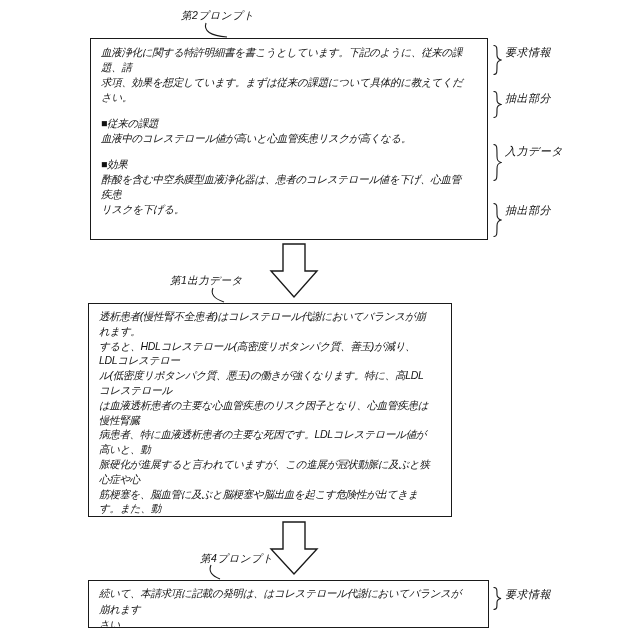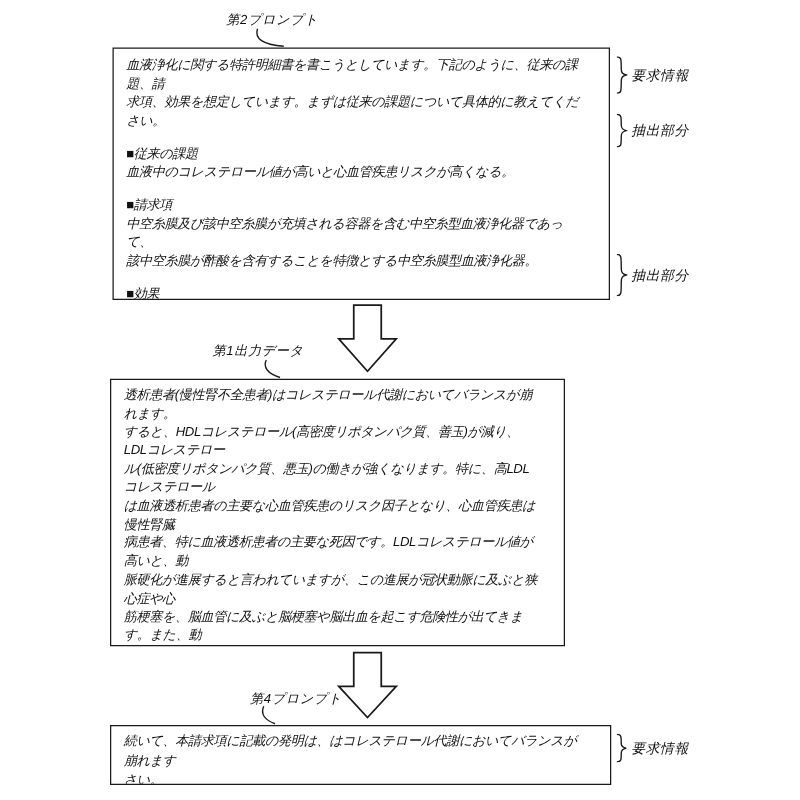--- a/index.html
+++ b/index.html
@@ -16,21 +16,21 @@
   .blockarrow { fill:#ffffff; stroke:#1a1a1a; stroke-width:1.4; stroke-linejoin:miter; }
   .box {
     position:absolute; box-sizing:border-box; border:1.5px solid #1a1a1a;
     background:#ffffff; padding:6px 21px 0 10px; overflow:hidden;
     font-size:10.5px; line-height:15px; letter-spacing:-0.3px;
   }
   .para { white-space:pre-line; }
   .para + .para { margin-top:11px; }
   .box-mid { line-height:14.8px; padding-top:5px; }
   .box-bottom { line-height:15.5px; padding-top:5px; }
-  .ann { position:absolute; display:flex; align-items:center; gap:3px; }
+  .ann { position:absolute; display:flex; gap:3px; }
   .brace path { fill:none; stroke:#1a1a1a; stroke-width:1.1; }
   .annlabel { font-size:11px; letter-spacing:0.5px; white-space:nowrap; color:#111111; }
 </style>
 </head>
 <body>
 
 <div class="canvas">
 
   <div class="flabel" style="left:181px; top:9px">第2プロンプト</div>
   <div class="flabel" style="left:170px; top:274px">第1出力データ</div>
@@ -42,23 +42,20 @@
     <path class="conn" d="M211,565 Q207,574 220,579"></path>
     <polygon class="blockarrow" points="283,244 305,244 305,271 317,271 294,297 271,271 283,271"></polygon>
     <polygon class="blockarrow" points="283,522 305,522 305,549 317,549 294,574 271,549 283,549"></polygon>
   </svg>
 
   <div class="box" style="left:90px; top:38px; width:398px; height:202px">
     <div class="para">血液浄化に関する特許明細書を書こうとしています。下記のように、従来の課題、請
 求項、効果を想定しています。まずは従来の課題について具体的に教えてください。</div>
     <div class="para">■従来の課題
 血液中のコレステロール値が高いと心血管疾患リスクが高くなる。</div>
-    <div class="para">■請求項
-中空糸膜及び該中空糸膜が充填される容器を含む中空糸型血液浄化器であって、
-該中空糸膜が酢酸を含有することを特徴とする中空糸膜型血液浄化器。</div>
     <div class="para">■効果
 酢酸を含む中空糸膜型血液浄化器は、患者のコレステロール値を下げ、心血管疾患
 リスクを下げる。</div>
   </div>
 
   <div class="box box-mid" style="left:88px; top:303px; width:364px; height:214px">
     <div class="para">透析患者(慢性腎不全患者)はコレステロール代謝においてバランスが崩れます。
 すると、HDLコレステロール(高密度リポタンパク質、善玉)が減り、LDLコレステロー
 ル(低密度リポタンパク質、悪玉)の働きが強くなります。特に、高LDLコレステロール
 は血液透析患者の主要な心血管疾患のリスク因子となり、心血管疾患は慢性腎臓
@@ -86,20 +83,26 @@
     <div class="annlabel">要求情報</div>
   </div>
 
   <div class="ann" style="left:492px; top:91px">
     <svg class="brace" width="10" height="27">
       <path d="M1.5,0.5 C5,0.5 5,2 5,9 C5,11.8 6,12.7 9,13.5 C6,14.3 5,15.2 5,18 C5,25 5,26.5 1.5,26.5"></path>
     </svg>
     <div class="annlabel">抽出部分</div>
   </div>
 
+  <div class="ann" style="left:492px; top:144px">
+    <svg class="brace" width="10" height="37">
+      <path d="M1.5,0.5 C5,0.5 5,2 5,12.3 C5,16.4 6,17.6 9,18.5 C6,19.4 5,20.6 5,24.7 C5,35 5,36.5 1.5,36.5"></path>
+    </svg>
+    <div class="annlabel">入力データ</div>
+  </div>
 
   <div class="ann" style="left:492px; top:203px">
     <svg class="brace" width="10" height="34">
       <path d="M1.5,0.5 C5,0.5 5,2 5,11.3 C5,15 6,16.2 9,17 C6,17.8 5,19 5,22.7 C5,32 5,33.5 1.5,33.5"></path>
     </svg>
     <div class="annlabel">抽出部分</div>
   </div>
 
   <div class="ann" style="left:492px; top:587px">
     <svg class="brace" width="10" height="23">

